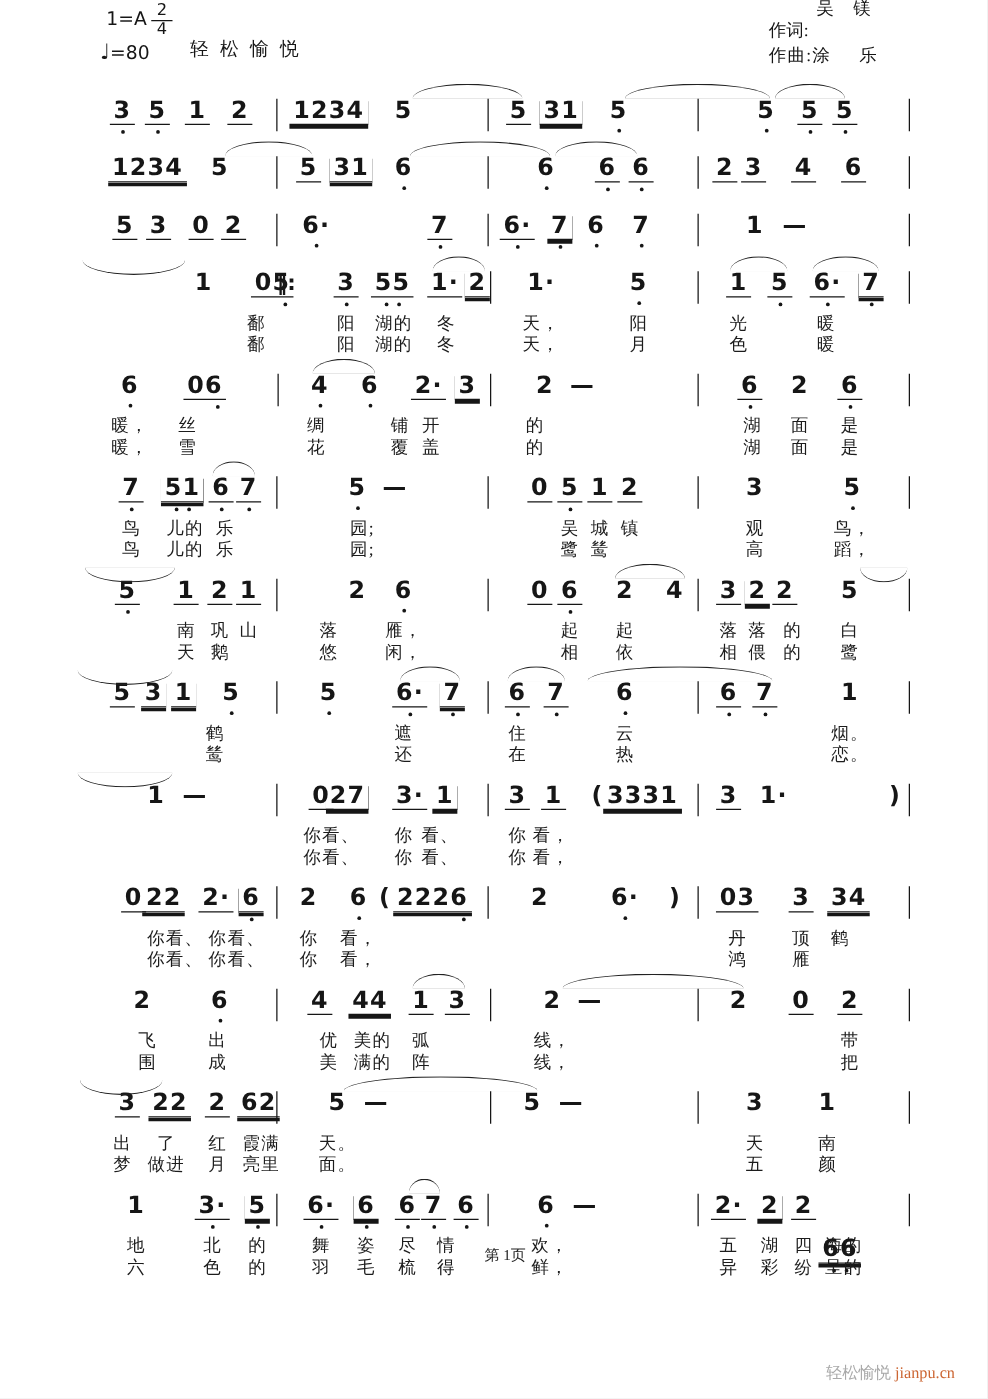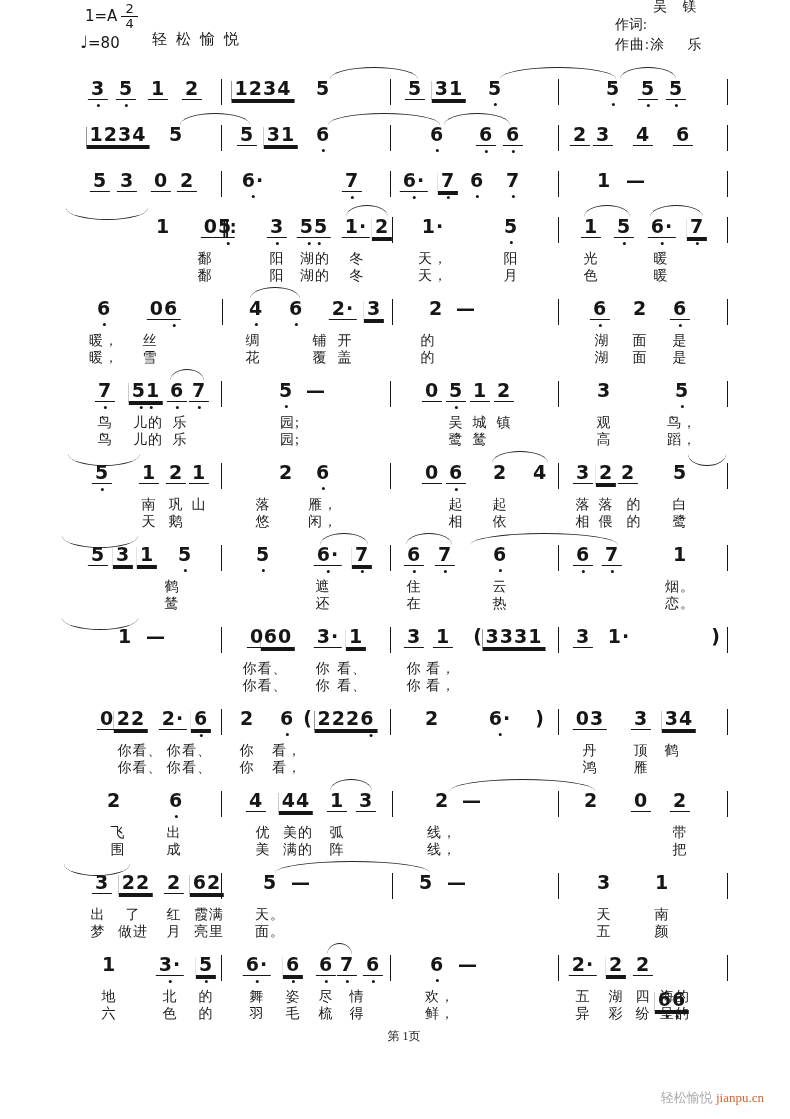--- a/index.html
+++ b/index.html
@@ -43,21 +43,21 @@
   .slur{position:absolute;top:1px;height:11px;
     border-top:1.4px solid #222;border-radius:50% 50% 0 0 / 100% 100% 0 0;}
   .slur.flip{border-top:none;border-bottom:1.4px solid #222;
     border-radius:0 0 50% 50% / 0 0 100% 100%;top:4px;}
   .lyrics-block{position:relative;height:36px;}
   .lyric-row{position:relative;height:17px;}
   .lyric-syllable{
     position:absolute;top:0;transform:translateX(-50%);
     font-size:14px;white-space:nowrap;letter-spacing:1px;color:#1c1c1c;
   }
-  .lyric-syllable.small{font-size:12px;top:8px;letter-spacing:0;margin-top:32px;}
+  .lyric-syllable.small{font-size:12px;top:8px;letter-spacing:0;}
   .watermark{position:absolute;right:26px;bottom:12px;font-size:13px;font-family:"Liberation Serif",serif;}
   .wm-gray{color:#a9a9a9;}
   .wm-orange{color:#cc6633;}
 </style>
 </head>
 <body>
 
 <div class="page">
 
 
@@ -450,21 +450,21 @@
           <span class="lyric-syllable" style="left: 414px;">在</span>
           <span class="lyric-syllable" style="left: 500px;">热</span>
           <span class="lyric-syllable" style="left: 680px;">恋。</span>
         </div>
       </div>
       <div class="notes-line">
         <div class="note-token" style="left: 125px;"><span class="num">1</span></div>
         <div class="note-token" style="left: 156px;"><span class="num">—</span></div>
         <div class="bar-line" style="left: 221px;"></div>
         <div class="note-token" style="left: 257px;"><span class="num u1">0</span></div>
-        <div class="note-token" style="left: 278px;"><span class="num u2">60</span></div>
+        <div class="note-token" style="left: 278px;"><span class="num u2">27</span></div>
         <div class="note-token" style="left: 328px;"><span class="num u1">3·</span></div>
         <div class="note-token" style="left: 356px;"><span class="num u2">1</span></div>
         <div class="bar-line" style="left: 390px;"></div>
         <div class="note-token" style="left: 414px;"><span class="num u1">3</span></div>
         <div class="note-token" style="left: 443px;"><span class="num u1">1</span></div>
         <div class="note-token" style="left: 478px;"><span class="num">(</span></div>
         <div class="note-token" style="left: 514px;"><span class="num u2">3331</span></div>
         <div class="bar-line" style="left: 558px;"></div>
         <div class="note-token" style="left: 583px;"><span class="num u1">3</span></div>
         <div class="note-token" style="left: 619px;"><span class="num">1·</span></div>

